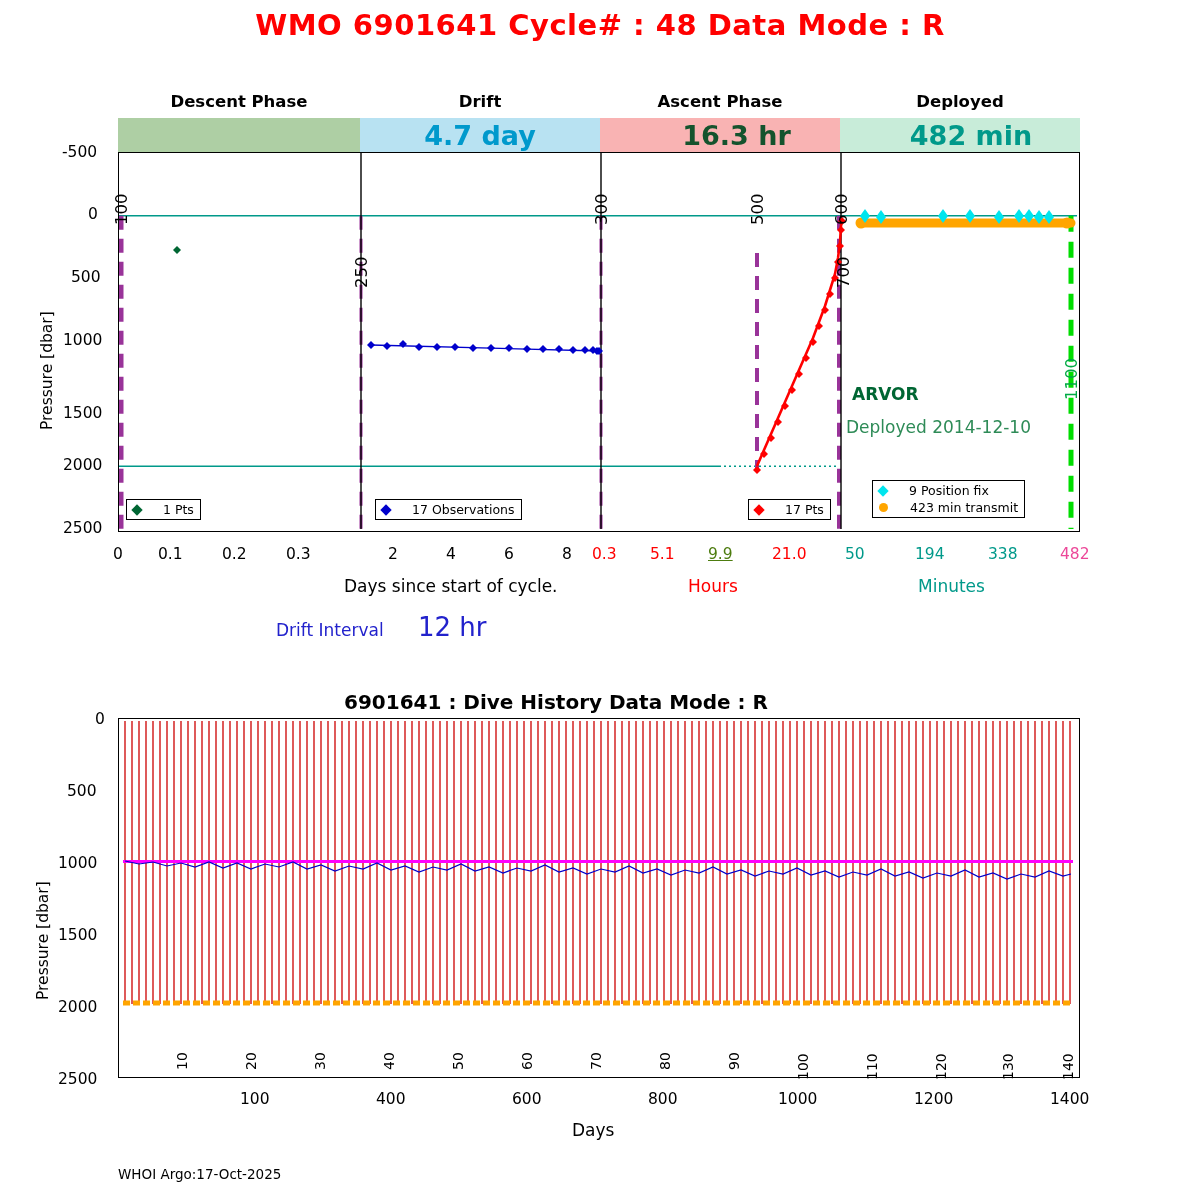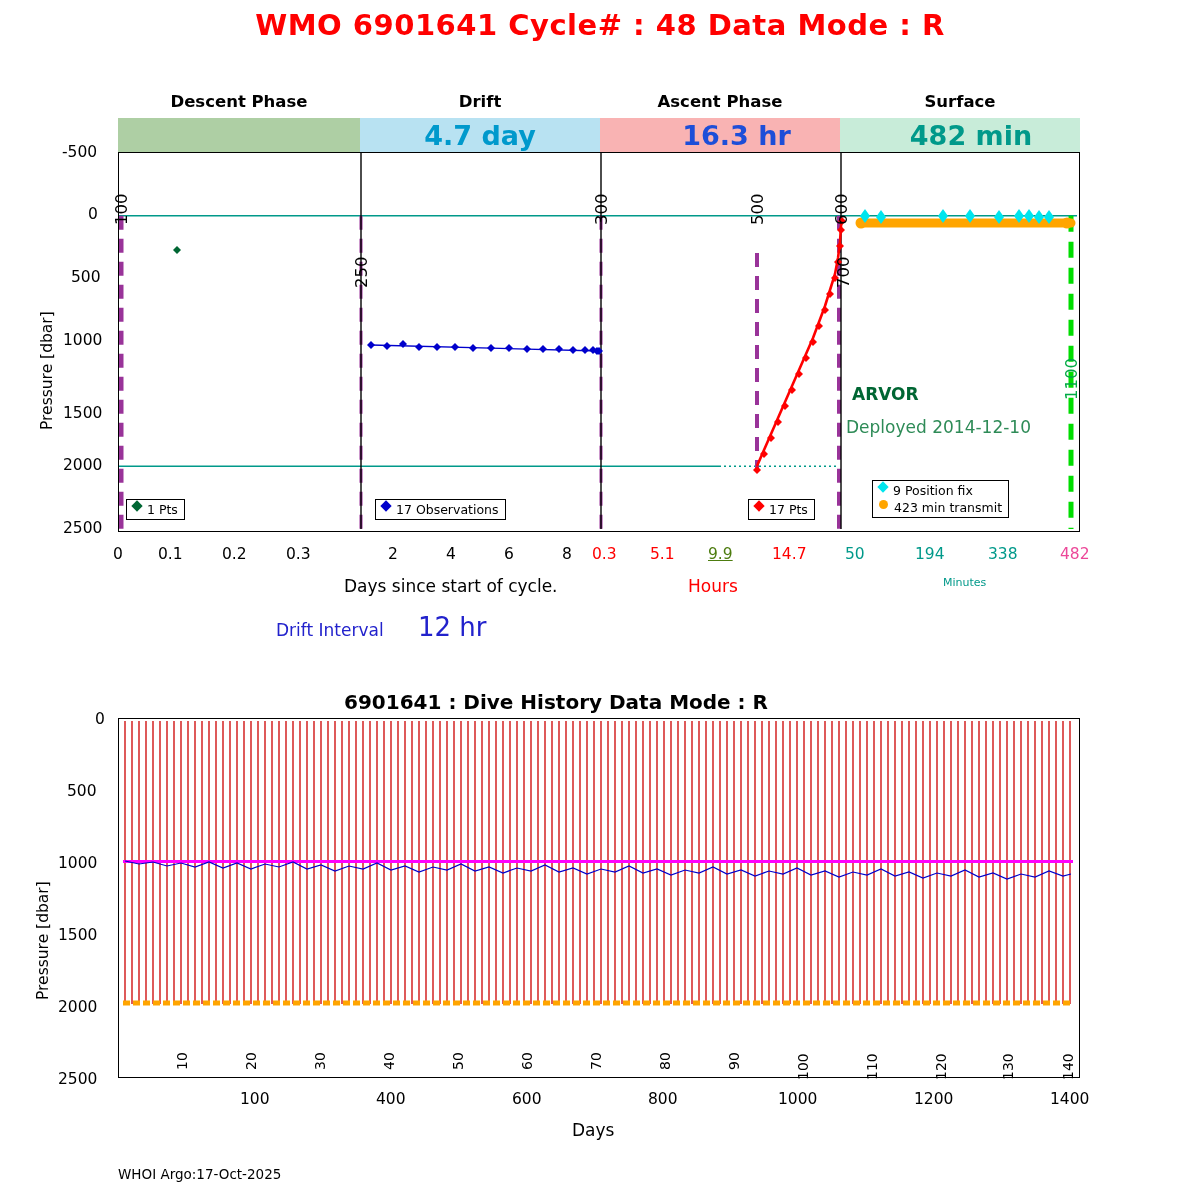--- a/index.html
+++ b/index.html
@@ -10,21 +10,21 @@
   
   #plot1{left:118px;top:152px;width:962px;height:380px;border:1.6px solid #000;box-sizing:border-box;background:#fff;}
   
   .phase-label{font-weight:bold;font-size:16.5px;color:#000;text-align:center;}
   .phase-band{height:35px;box-sizing:border-box;}
   .band-text{font-weight:bold;font-size:27px;text-align:center;line-height:35px;}
   
   .ylab{transform:rotate(-90deg);transform-origin:left top;white-space:nowrap;font-size:15.5px;color:#000;}
   .tick{font-size:15.5px;}
   .legend-box{border:1px solid #000;background:#fff;font-size:12.5px;padding:2px 6px;display:flex;flex-direction:column;gap:2px;}
-  .legend-row{display:flex;gap:6px;white-space:nowrap;}
+  .legend-row{display:flex;align-items:center;gap:22px;white-space:nowrap;}
   .dot{width:9px;height:9px;display:inline-block;}
   .diamond{width:8px;height:8px;display:inline-block;transform:rotate(45deg);}
   
   .vnum{font-size:16.5px;writing-mode:vertical-rl;text-orientation:mixed;transform:rotate(180deg);white-space:nowrap;}
   
   #plot2{left:118px;top:718px;width:962px;height:360px;border:1.6px solid #000;box-sizing:border-box;background:#fff;}
   #dive-title{top:690px;left:0;width:1112px;text-align:center;font-weight:bold;font-size:20px;color:#000;}
   .vnum2{font-size:14px;writing-mode:vertical-rl;text-orientation:mixed;transform:rotate(180deg);white-space:nowrap;}
   #credit{left:118px;top:1166px;font-size:13.5px;color:#000;}
 </style>
@@ -36,31 +36,31 @@
 <div class="abs" style="left:118px;top:92px;width:242px;">
   <div class="phase-label">Descent Phase</div>
 </div>
 <div class="abs" style="left:360px;top:92px;width:240px;">
   <div class="phase-label">Drift</div>
 </div>
 <div class="abs" style="left:600px;top:92px;width:240px;">
   <div class="phase-label">Ascent Phase</div>
 </div>
 <div class="abs" style="left:840px;top:92px;width:240px;">
-  <div class="phase-label">Surface</div>
+  <div class="phase-label">Deployed</div>
 </div>
 
 <div class="abs phase-band" style="left:118px;top:118px;width:242px;background:#aecfa4;">
   <div class="band-text" style="color:#000;"></div>
 </div>
 <div class="abs phase-band" style="left:360px;top:118px;width:240px;background:#b8e2f2;">
   <div class="band-text" style="color:#0099cc;">4.7 day</div>
 </div>
 <div class="abs phase-band" style="left:600px;top:118px;width:240px;background:#f9b3b3;">
-  <div class="band-text" style="color:#1d4ed8;padding-left:33px;">16.3 hr</div>
+  <div class="band-text" style="color:#14532d;padding-left:33px;">16.3 hr</div>
 </div>
 <div class="abs phase-band" style="left:840px;top:118px;width:240px;background:#c8ecd9;">
   <div class="band-text" style="color:#00998a;margin-left:22px;">482 min</div>
 </div>
 
 <div class="abs" id="plot1">
   <svg width="958" height="376" viewBox="0 0 958 376">
 
     <line x1="0" y1="62.7" x2="958" y2="62.7" stroke="#00998a" stroke-width="1.6"></line>
     <line x1="0" y1="313.3" x2="600" y2="313.3" stroke="#00998a" stroke-width="1.6"></line>
@@ -194,30 +194,30 @@
 <div class="abs tick" style="left:222px;top:545px;">0.2</div>
 <div class="abs tick" style="left:286px;top:545px;">0.3</div>
 <div class="abs tick" style="left:388px;top:545px;">2</div>
 <div class="abs tick" style="left:446px;top:545px;">4</div>
 <div class="abs tick" style="left:504px;top:545px;">6</div>
 <div class="abs tick" style="left:562px;top:545px;">8</div>
 
 <div class="abs tick" style="left:592px;top:545px;color:#ff0000;">0.3</div>
 <div class="abs tick" style="left:650px;top:545px;color:#ff0000;">5.1</div>
 <div class="abs tick" style="left:708px;top:545px;color:#4d7c0f;text-decoration:underline;">9.9</div>
-<div class="abs tick" style="left:772px;top:545px;color:#ff0000;">14.7</div>
+<div class="abs tick" style="left:772px;top:545px;color:#ff0000;">21.0</div>
 
 <div class="abs tick" style="left:845px;top:545px;color:#00998a;">50</div>
 <div class="abs tick" style="left:915px;top:545px;color:#00998a;">194</div>
 <div class="abs tick" style="left:988px;top:545px;color:#00998a;">338</div>
 <div class="abs tick" style="left:1060px;top:545px;color:#ec4899;">482</div>
 
 <div class="abs" style="left:344px;top:576px;font-size:17px;color:#000;">Days since start of cycle.</div>
 <div class="abs" style="left:688px;top:576px;font-size:17px;color:#ff0000;">Hours</div>
-<div class="abs" style="left:918px;top:576px;font-size:11px;color:#00998a;margin-left:25px;">Minutes</div>
+<div class="abs" style="left:918px;top:576px;font-size:17px;color:#00998a;">Minutes</div>
 
 <div class="abs" style="left:276px;top:620px;font-size:17px;color:#2222cc;">Drift Interval</div>
 <div class="abs" style="left:418px;top:612px;font-size:26px;color:#2222cc;">12 hr</div>
 
 <div class="abs" id="dive-title">6901641 : Dive History      Data Mode : R</div>
 
 <div class="abs" id="plot2">
   <svg width="958" height="356" viewBox="0 0 958 356">
 
     <g stroke="#cc0000" stroke-width="1.3">

